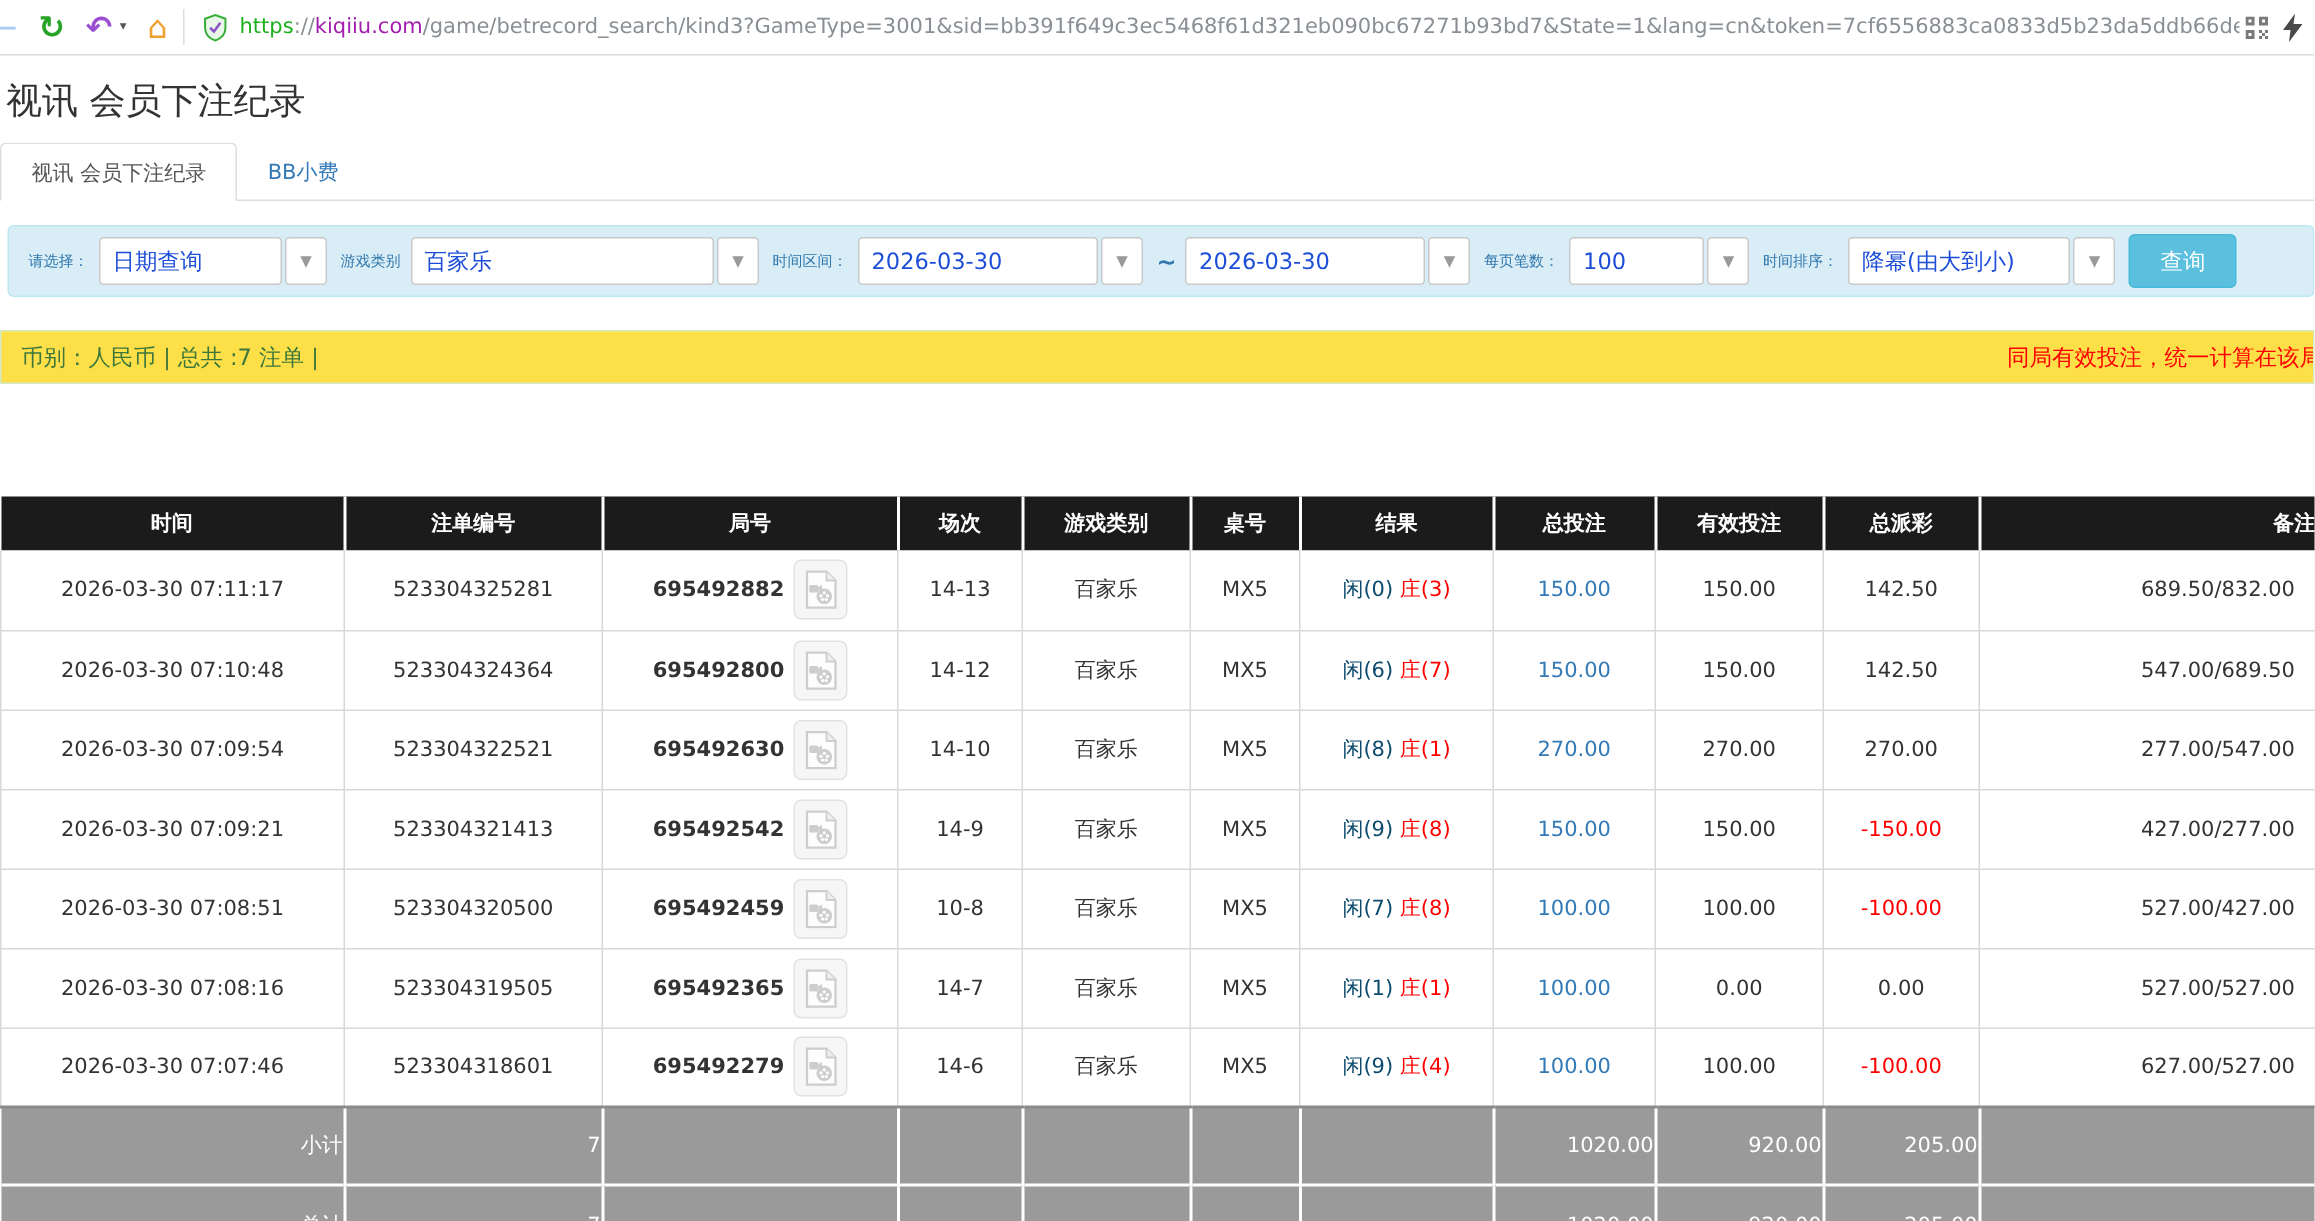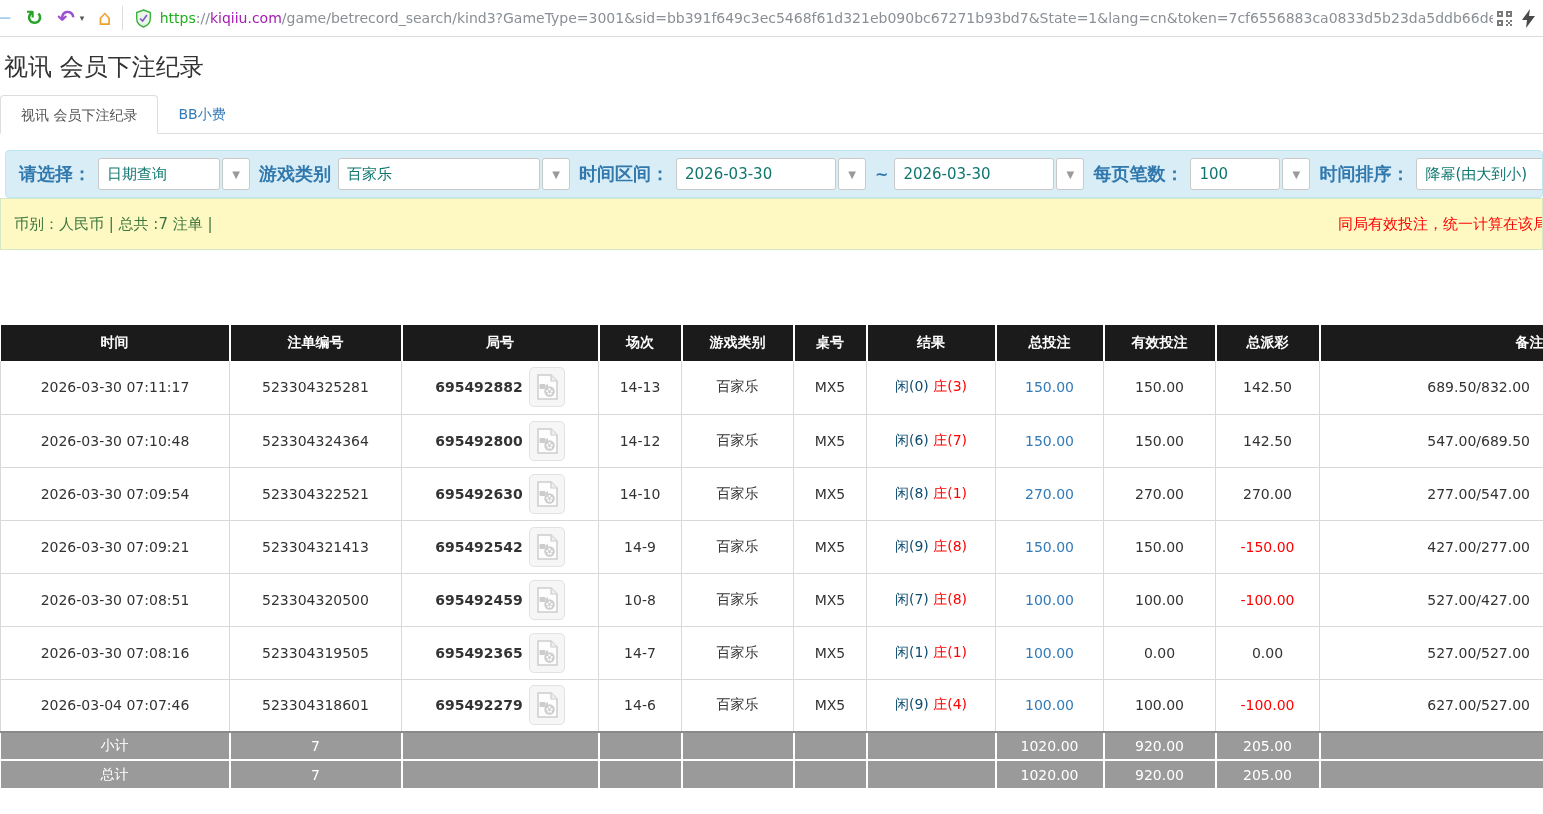--- a/index.html
+++ b/index.html
@@ -29,33 +29,33 @@
   .tabs { display:flex; border-bottom:1px solid #ddd; padding-left:0; height:39px; }
   .tab { font-size:14px; padding:11px 20px; cursor:pointer; }
   .tab.active { color:#555; background:#fff; border:1px solid #ddd; border-bottom:1px solid #fff;
     border-radius:4px 4px 0 0; margin-bottom:-1px; }
   .tab.inactive { color:#337ab7; }
 
   
   .filter-bar { margin:16px 0 0 5px; background:#d9edf7; border:1px solid #bce8f1;
     border-radius:4px; height:48px; display:flex; align-items:center; white-space:nowrap;
     overflow:hidden; padding-left:13px; }
-  .f-label { color:#3178ad; font-weight:bold; font-size:18px; margin-right:7px; flex:0 0 auto; }
+  .f-label { color:#3178ad; font-weight:normal; font-size:10px; margin-right:7px; flex:0 0 auto; }
   .combo { display:flex; align-items:center; flex:0 0 auto; margin-right:9px; }
   .combo-field { background:#fff; border:1px solid #c9c9c9; border-radius:3px; height:32px;
-    line-height:30px; font-size:15px; color:#0f766e; padding:0 8px; }
+    line-height:30px; font-size:15px; color:#1d4ed8; padding:0 8px; }
   .combo-btn { background:#fff; border:1px solid #c9c9c9; border-radius:3px; height:32px; width:28px;
     margin-left:2px; display:flex; align-items:center; justify-content:center;
     color:#9a9a9a; font-size:10px; cursor:pointer; }
   .tilde { color:#3178ad; font-weight:bold; margin:0 6px 0 0; }
   .search-btn { background:#5bc0de; color:#fff; border:1px solid #46b8da; border-radius:4px;
     height:36px; min-width:72px; font-size:15px; flex:0 0 auto; cursor:pointer; }
 
   
-  .info-bar { background:#fef9c3; border:1px solid #d6e9c6; height:52px;
+  .info-bar { margin-top:22px; background:#fde047; border:1px solid #d6e9c6; height:36px;
     display:flex; align-items:center; font-size:15px; overflow:hidden; }
   .info-left { color:#3c763d; padding-left:13px; }
   .info-right { color:#ff0000; margin-left:auto; margin-right:-6px; }
 
   
   table.bets { border-collapse:collapse; table-layout:fixed; width:1543px; margin-top:75px;
     font-size:14px; color:#333; }
   .bets thead th { background:#1b1b1b; color:#fff; font-weight:bold; height:36px;
     border-left:2px solid #fff; }
   .bets thead th:first-child { border-left:none; }
@@ -63,21 +63,21 @@
   .bets tbody td { background:#fff; border:1px solid #d8d8d8; height:53px; text-align:center; }
   .bets tbody tr:first-child td { border-top:none; }
   .bets td.note-cell { text-align:right; padding-right:13px; }
   .round-wrap { display:inline-flex; align-items:center; gap:6px;font-weight:bold; }
   .video-btn { width:36px; height:40px; background:#f6f6f6; border:1px solid #e2e2e2;
     border-radius:5px; display:inline-flex; align-items:center; justify-content:center; cursor:pointer; }
   .blue { color:#0c4a6e; }
   .red { color:#f00; }
   .bet-link { color:#337ab7; cursor:pointer; }
   .neg { color:#f00; }
-  .bets tfoot td { background:#9a9a9a; color:#fff; height:28px; text-align:center;
+  .bets tfoot td { background:#9a9a9a; color:#fff; height:52px; text-align:right;
     border-left:2px solid #fff; border-top:2px solid #fff; }
   .bets tfoot td:first-child { border-left:none; }
   .bets tfoot tr.first td { border-top:2px solid #8a8a8a; }
 </style>
 </head>
 <body>
 
 <div class="browser-bar">
   <div class="nav-icons">
     <span class="nav-ico ico-back">←</span>
@@ -406,21 +406,21 @@
     </td>
     <td>
       <span class="bet-link">100.00</span>
     </td>
     <td>0.00</td>
     <td>0.00</td>
     <td class="note-cell">527.00/527.00</td>
   </tr>
 
   <tr>
-    <td>2026-03-04 07:07:46</td>
+    <td>2026-03-30 07:07:46</td>
     <td>523304318601</td>
     <td>
       <span class="round-wrap">
         <span>695492279</span>
         <span class="video-btn">
           <svg width="22" height="26" viewBox="0 0 22 26">
             <path d="M2 1 H15 L21 7 V25 H2 Z" fill="#fdfdfd" stroke="#cdcdcd" stroke-width="1.5"></path>
             <path d="M15 1 V7 H21" fill="#eee" stroke="#cdcdcd" stroke-width="1.2"></path>
             <rect x="3.5" y="10" width="6" height="5" rx="1" fill="#cdcdcd"></rect>
             <path d="M9.5 11.5 L12 10 V15 L9.5 13.5 Z" fill="#cdcdcd"></path>

